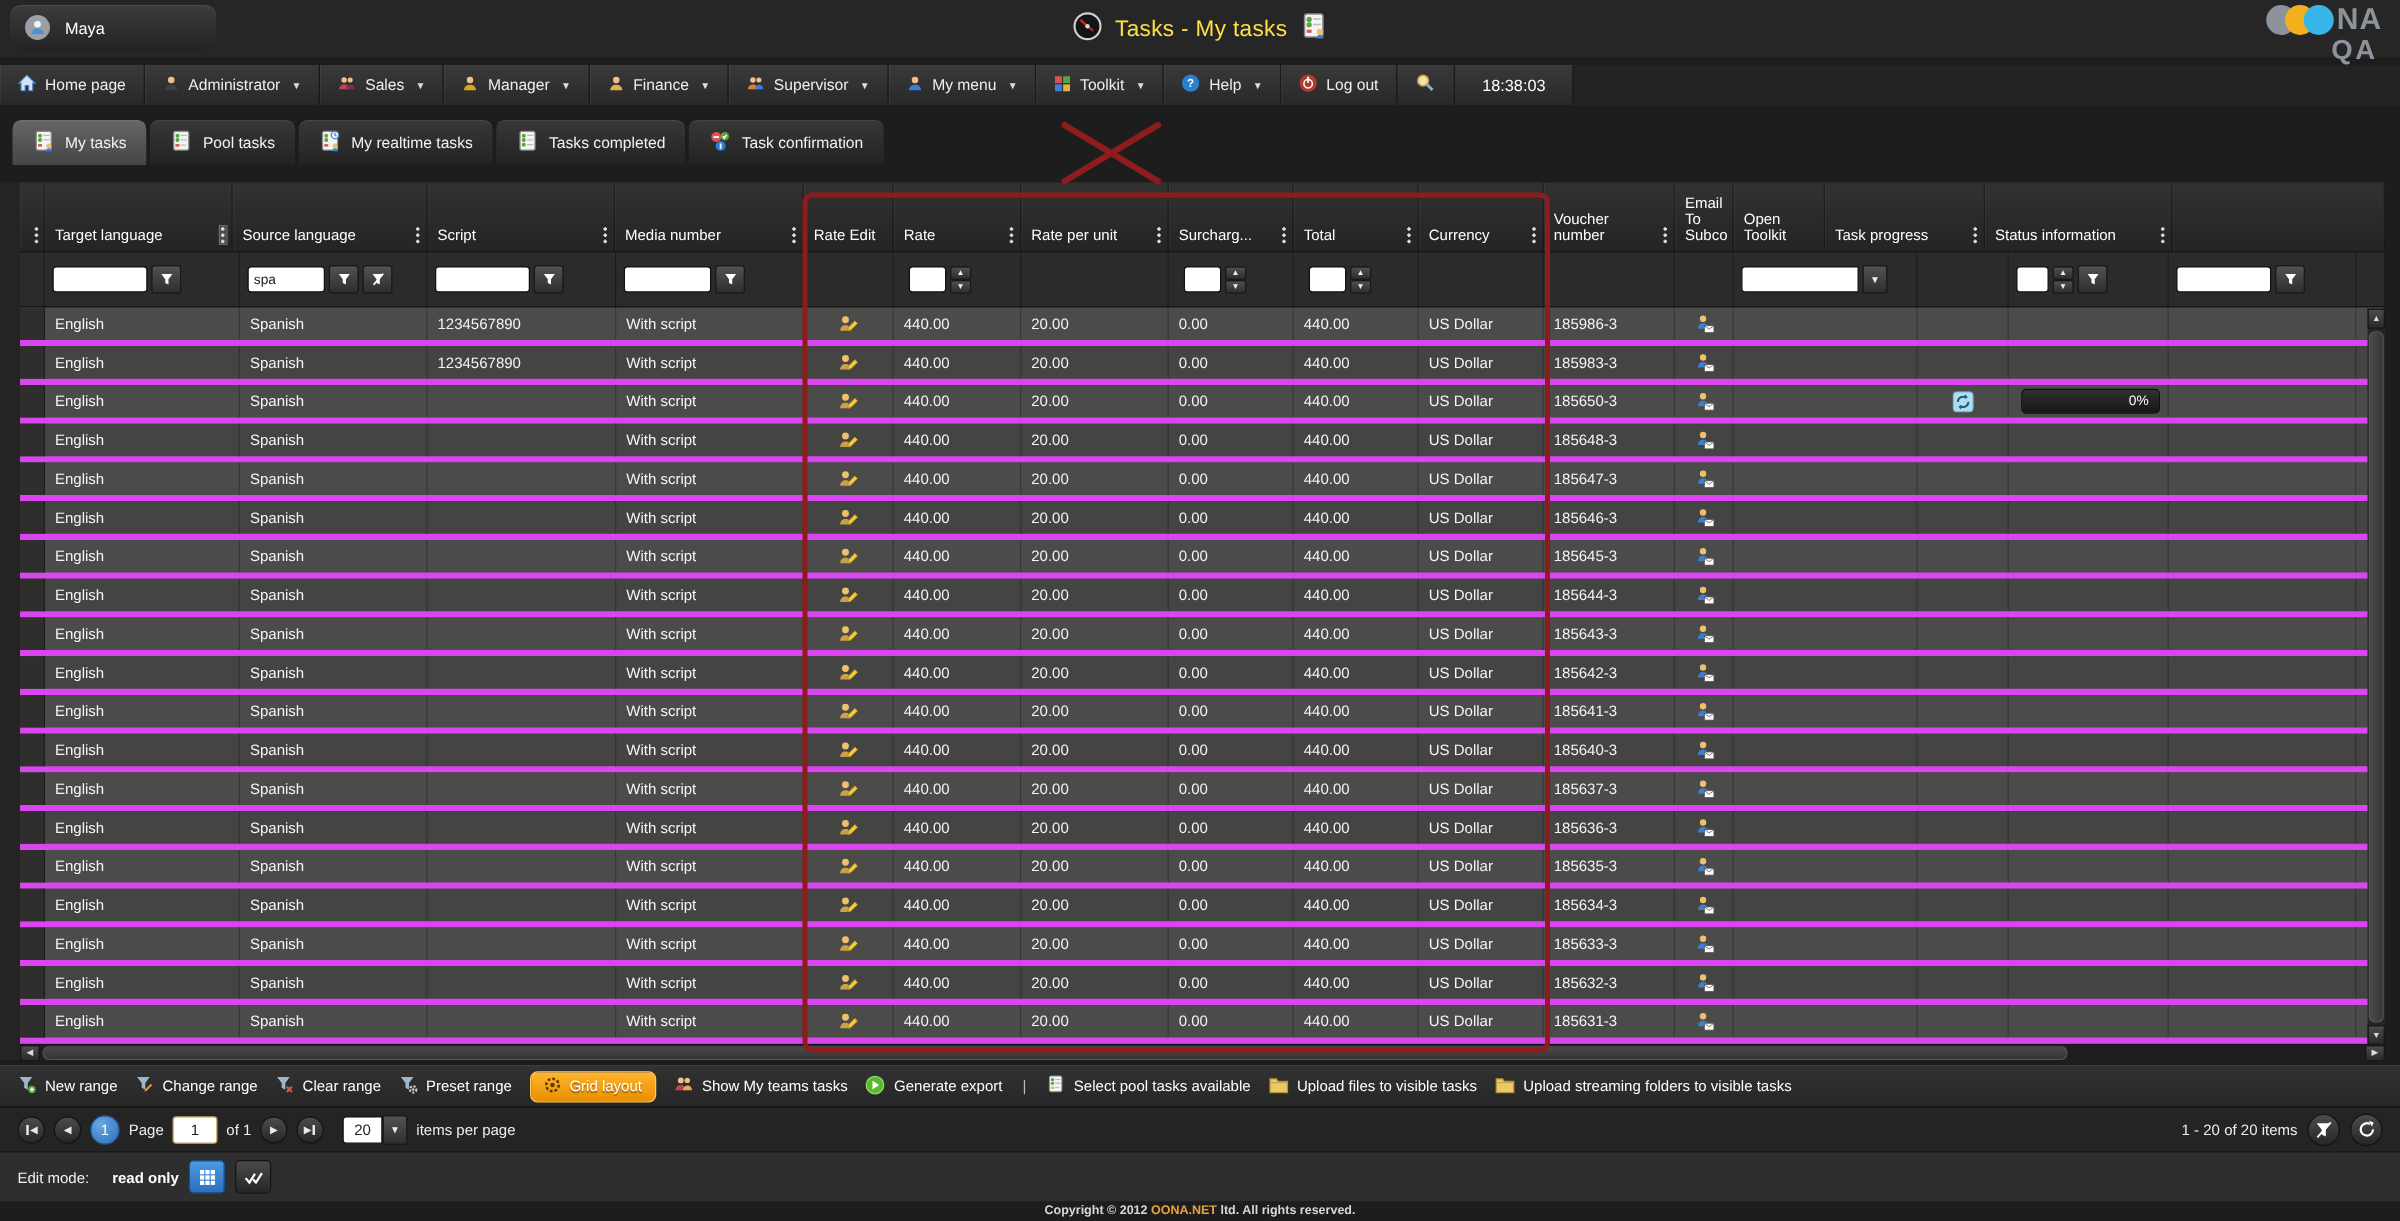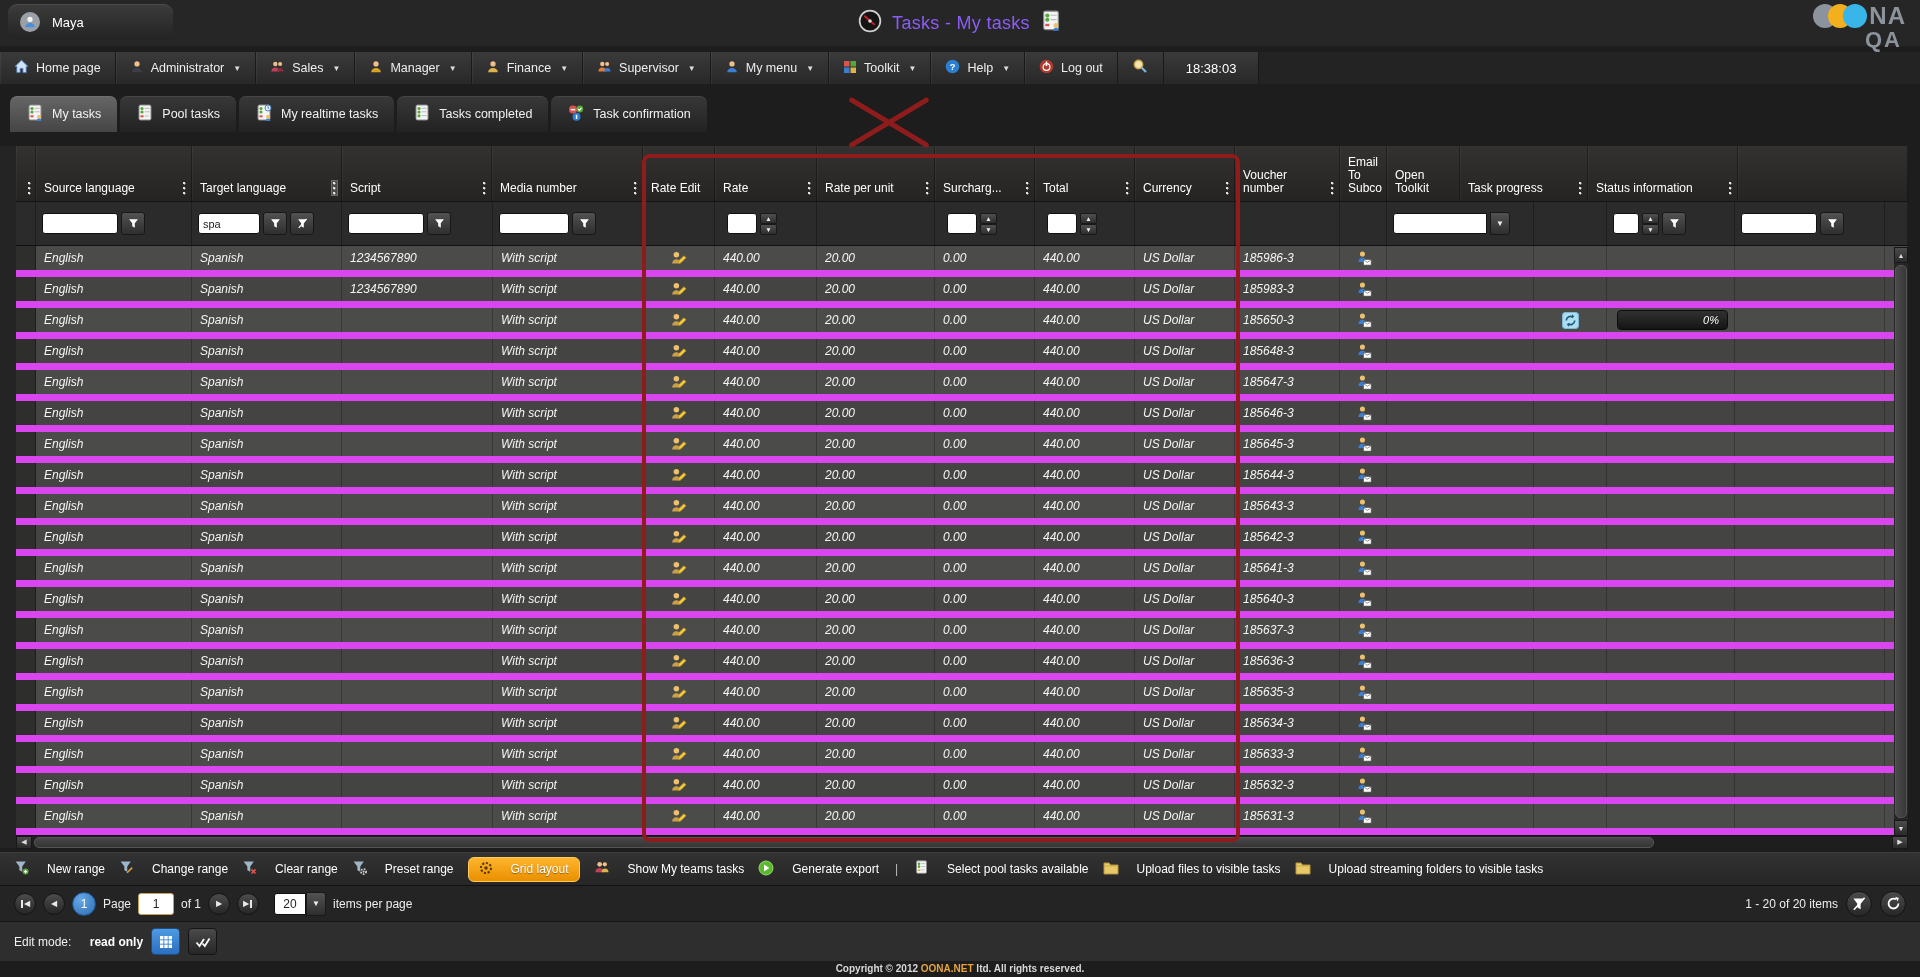--- a/index.html
+++ b/index.html
@@ -7,21 +7,21 @@
   .app{position:relative;width:1920px;height:977px;background:#1d1d1d;color:#f0f0f0;overflow:hidden;}
 
   
   .titlebar{position:relative;height:46px;background:#262626;padding-left:34px;}
   .maya-chip{position:absolute;left:8px;top:4px;width:165px;height:36px;border-radius:9px;
     background:linear-gradient(#3c3c3c,#232323);display:flex;align-items:center;gap:12px;padding:0 12px;
     box-shadow:inset 0 1px 0 rgba(255,255,255,.08);}
   .avatar{width:20px;height:20px;border-radius:50%;background:#9aa0a6;display:flex;align-items:center;justify-content:center;}
   .maya-label{font-size:13px;color:#fff;}
   .title-center{position:absolute;left:0;right:0;top:0;height:46px;display:flex;align-items:center;justify-content:center;gap:10px;}
-  .page-title{font-size:18px;color:#8b5cf6;letter-spacing:.3px;}
+  .page-title{font-size:18px;color:#fde047;letter-spacing:.3px;}
   .logo{position:absolute;right:14px;top:4px;display:flex;flex-direction:column;align-items:flex-end;line-height:1;}
   .logo-row{display:flex;align-items:center;}
   .logo-circle{width:24px;height:24px;border-radius:50%;}
   .lc-gray{background:#8d939c;}
   .lc-yellow{background:#f2b01e;margin-left:-9px;}
   .lc-blue{background:#38b6e9;margin-left:-9px;}
   .logo-na{font-size:24px;font-weight:bold;color:#8d939c;margin-left:2px;letter-spacing:1px;}
   .logo-qa{font-size:22px;font-weight:bold;color:#8d939c;margin-top:1px;margin-right:4px;letter-spacing:2px;}
 
   
@@ -78,21 +78,21 @@
   .col-voucher{width:105px;flex:none;}
   .col-email{width:47px;flex:none;}
   .col-custom{width:147px;flex:none;}
   .col-open{width:73px;flex:none;}
   .col-progress{width:128px;flex:none;}
   .col-status{width:150px;flex:none;}
   .col-fill{flex:1;}
 
   
   .gbody{position:relative;}
-  .grow{display:flex;height:31px;border-bottom:7px solid #d946ef;background:#4b4b49;font-style:italic;}
+  .grow{display:flex;height:31px;border-bottom:5px solid #d946ef;background:#4b4b49;}
   .grow:nth-child(even){background:#444442;}
   .grow .cell{display:flex;align-items:center;padding:0 0 0 8px;font-size:12px;color:#f5f5f5;
     border-right:1px solid rgba(0,0,0,.25);overflow:hidden;}
   .grow .col-handle{background:#2e2e2d;border-right:1px solid #1d1d1d;padding:0;}
   .grow .col-rate_edit,.grow .col-email,.grow .col-open{justify-content:center;padding:0;}
   .cicon{display:inline-flex;width:17px;height:17px;}
   .pbar{flex:1;margin:0 6px 0 2px;height:20px;border:1px solid #0c0c0c;border-radius:4px;
     background:linear-gradient(#313131,#151515);display:flex;align-items:center;justify-content:flex-end;
     padding-right:8px;color:#fff;font-size:11px;}
   .pbar b{font-weight:normal;}
@@ -102,21 +102,21 @@
   .scroll-btn{width:14px;height:16px;background:linear-gradient(#4c4c4c,#2a2a2a);border:1px solid #171717;color:#ddd;
     font-size:7px;display:flex;align-items:center;justify-content:center;cursor:pointer;}
   .vthumb{width:12px;flex:1;margin:2px 0;background:linear-gradient(90deg,#4a4a4a,#383838);border:1px solid #555;border-radius:5px;cursor:grab;}
   .hscroll{display:flex;align-items:center;height:13px;background:#1e1e1e;border-top:1px solid #111;}
   .hscroll .scroll-btn{height:13px;width:16px;}
   .hthumb{height:11px;width:1620px;margin:0 2px;background:linear-gradient(#484848,#353535);border:1px solid #555;border-radius:5px;cursor:grab;}
 
   
   .rangebar{margin-top:4px;height:33px;background:linear-gradient(#323232,#262626);border-top:1px solid #3d3d3d;
     display:flex;align-items:center;padding-left:14px;gap:14px;font-size:12px;color:#fff;}
-  .range-item{display:flex;align-items:center;gap:18px;cursor:pointer;}
+  .range-item{display:flex;align-items:center;gap:7px;cursor:pointer;}
   .range-sep{color:#bbb;margin:0 2px;}
   .range-item.active{background:linear-gradient(#ffb52e,#e98f00);border:1px solid #ffc95e;border-radius:6px;
     padding:3px 10px;color:#fff;text-shadow:0 1px 1px rgba(0,0,0,.4);}
 
   
   .pagerbar{height:36px;background:#242424;border-top:1px solid #121212;display:flex;align-items:center;
     padding:0 14px;gap:7px;font-size:12px;color:#eee;}
   .rbtn{width:22px;height:22px;border-radius:50%;border:1px solid #141414;cursor:pointer;color:#e8e8e8;
     background:linear-gradient(#4c4c4c,#262626);display:flex;align-items:center;justify-content:center;font-size:8px;}
   .rbtn .bar{width:2px;height:8px;background:#e8e8e8;margin:0 1px;}
@@ -345,27 +345,27 @@
     </div>
   </div>
 
   <div class="grid">
     <div class="grid-inner gutter-pad">
 
       <div class="ghead">
         <div class="hcell col-handle">
             <span class="vdots"></span>
           </div>
+        <div class="hcell col-target">
+            <span class="hlabel">Target language</span>
+            <span class="vdots hl"></span>
+          </div>
         <div class="hcell col-source">
             <span class="hlabel">Source language</span>
             <span class="vdots"></span>
-          </div>
-        <div class="hcell col-target">
-            <span class="hlabel">Target language</span>
-            <span class="vdots hl"></span>
           </div>
         <div class="hcell col-script">
             <span class="hlabel">Script</span>
             <span class="vdots"></span>
           </div>
         <div class="hcell col-media">
             <span class="hlabel">Media number</span>
             <span class="vdots"></span>
           </div>
         <div class="hcell col-rate_edit">

